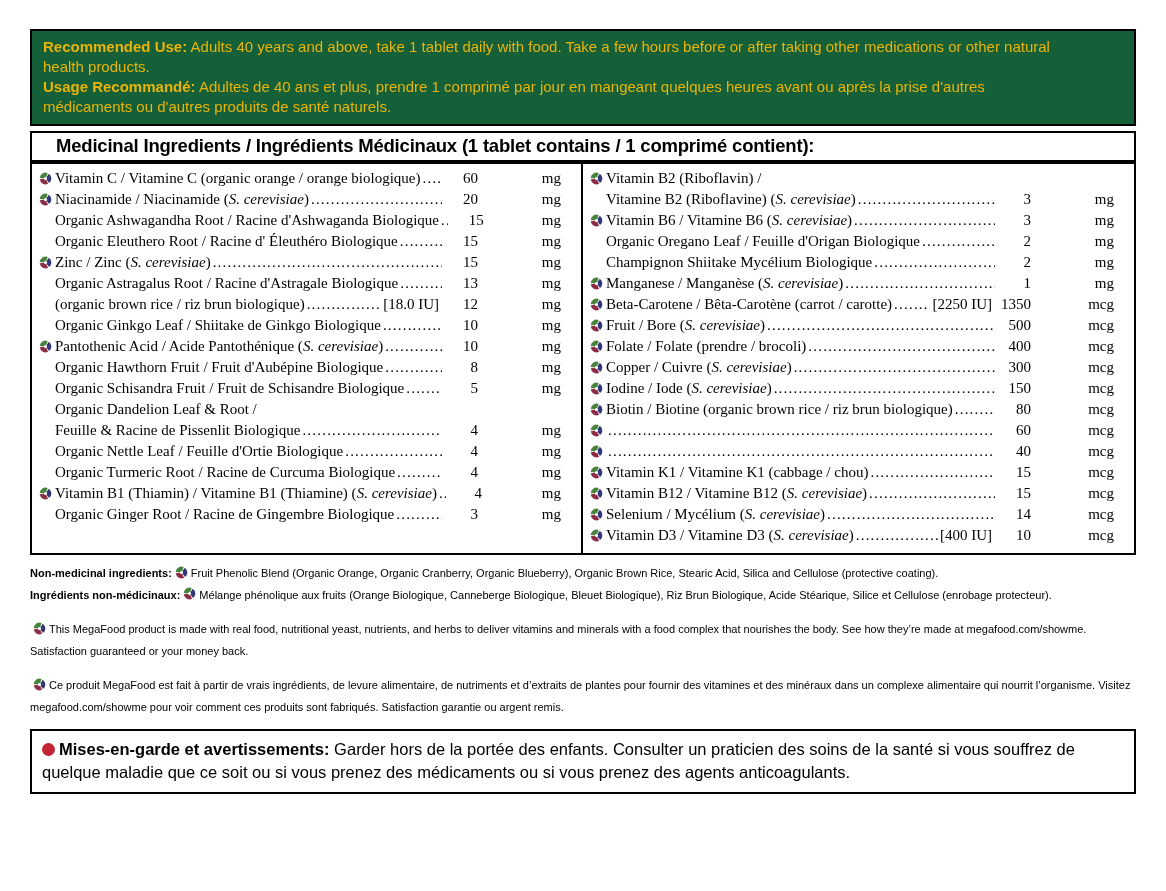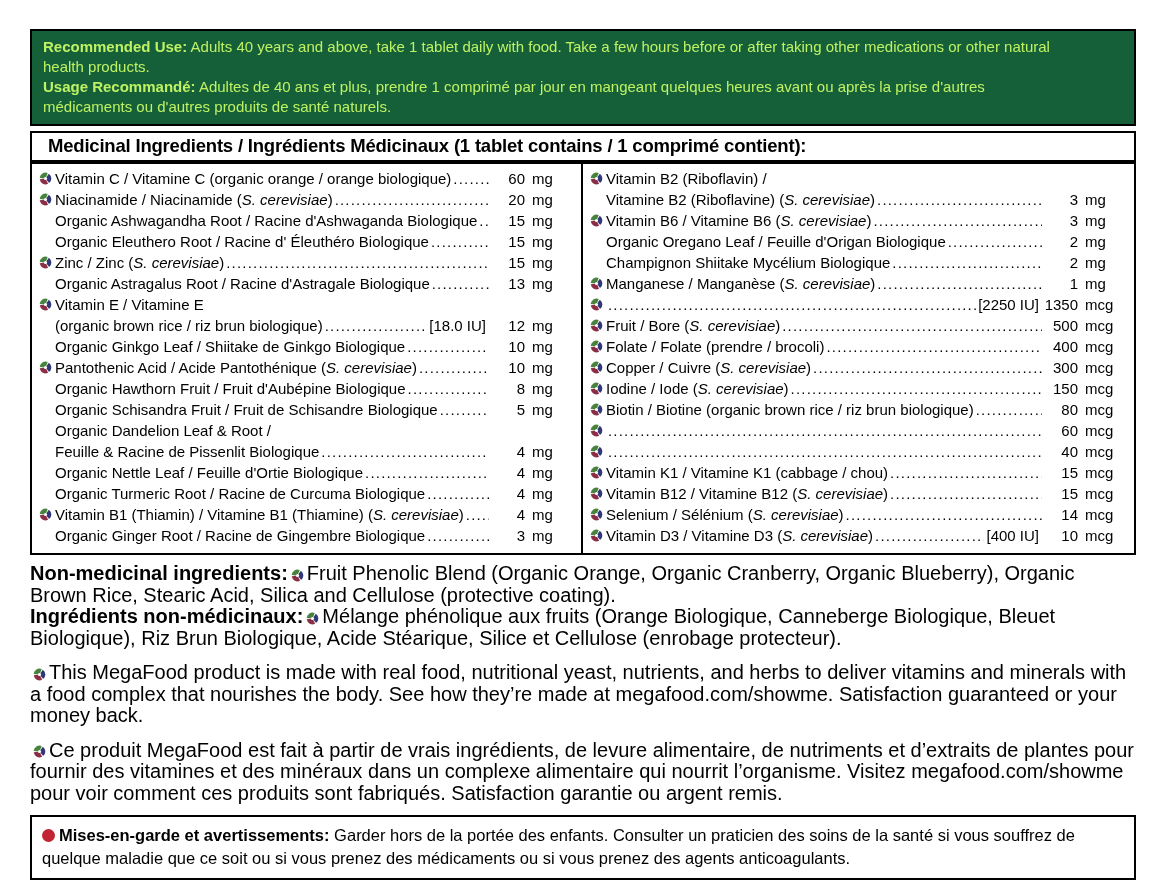--- a/index.html
+++ b/index.html
@@ -8,57 +8,57 @@
     font-family:"Liberation Sans","DejaVu Sans",sans-serif;
     -webkit-font-smoothing:antialiased;
   }
   .page{padding:29px 30px 0 30px;}
   b,.b{font-weight:bold;}
 
   
   .green-box{
     background:var(--green,#156038);
     border:2px solid #000;
-    color:#bef264;
+    color:#eab308;
     padding:6px 11px 7px 11px;
     font-size:15px;line-height:20px;
     margin-bottom:5px;
   }
   .green-box span{white-space:pre-line;}
 
   
   .med-box{border:2px solid #000;margin-bottom:8px;}
   .med-header{
     font-size:18.5px;font-weight:bold;
-    padding:2px 8px 3px 16px;
+    padding:2px 8px 3px 24px;
     border-bottom:4px solid #000;
     letter-spacing:-0.2px;
   }
   .cols{display:flex;}
-  .col{width:50%;box-sizing:border-box;padding:4px 13px 7px 6px;}
+  .col{width:50%;box-sizing:border-box;padding:4px 20px 7px 6px;font-family:Liberation Serif, serif;}
   .col.left{border-right:2px solid #000;}
   .iline{
     position:relative;display:flex;align-items:baseline;
     padding-left:17px;line-height:21px;font-size:15px;
   }
   .iline .txt{white-space:nowrap;}
   .iline .txt i{font-style:italic;}
   .dots{flex:1 1 8px;min-width:6px;overflow:hidden;white-space:nowrap;margin:0 2px;letter-spacing:1.2px;}
   .dots::before{content:"..........................................................................................................";}
   .bracket{white-space:nowrap;margin-right:5px;}
   .amt{min-width:34px;text-align:right;white-space:nowrap;}
-  .unit{width:36px;text-align:left;padding-left:7px;white-space:nowrap;}
+  .unit{width:36px;text-align:right;padding-left:7px;white-space:nowrap;margin-left:40px;}
 
   
   .pw{display:inline-block;width:13px;height:13px;vertical-align:-1.5px;line-height:0;}
   .pw.gutter{position:absolute;left:1px;top:3.5px;}
   .pw.inline{margin:0 3px 0 3px;}
 
   
-  .section{font-size:20px;line-height:21.5px;}
+  .section{font-size:11px;line-height:21.5px;}
   .nonmed{margin-bottom:7px;}
   .mkt p{margin:13px 0 1px 0;}
   .nonmed p{margin:0;}
 
   
   .caution-box{
     border:2px solid #000;
     padding:7px 10px 9px 10px;
     font-size:16.5px;line-height:22.5px;
     margin-top:11px;
@@ -132,29 +132,20 @@
             <span class="amt">15</span>
             <span class="unit">mg</span>
           </div>
           <div class="iline">
             <span class="txt"><span>Organic Astragalus Root / Racine d'Astragale Biologique </span></span>
             <span class="dots"></span>
             <span class="amt">13</span>
             <span class="unit">mg</span>
           </div>
           <div class="iline">
-            <span class="pw gutter"><svg viewBox="0 0 20 20" width="13" height="13" aria-hidden="true">
-                <path d="M10,10 L15.03,2.54 A9,9 0 0 1 15.54,17.09 Z" style="fill:var(--icon_navy,#323777)"></path>
-                <path d="M10,10 L13.95,18.09 A9,9 0 0 1 1.09,11.25 Z" style="fill:var(--icon_maroon,#8b2e45)"></path>
-                <path d="M10,10 L1.02,9.37 A9,9 0 0 1 13.37,1.66 Z" style="fill:var(--icon_green,#47833c)"></path>
-                <circle cx="10" cy="10" r="2.4" fill="#fff"></circle>
-              </svg></span>
-            <span class="txt"><span>Vitamin E / Vitamine E</span></span>
-          </div>
-          <div class="iline">
             <span class="txt"><span>(organic brown rice / riz brun biologique)</span></span>
             <span class="dots"></span>
             <span class="bracket">[18.0 IU]</span>
             <span class="amt">12</span>
             <span class="unit">mg</span>
           </div>
           <div class="iline">
             <span class="txt"><span>Organic Ginkgo Leaf / Shiitake de Ginkgo Biologique</span></span>
             <span class="dots"></span>
             <span class="amt">10</span>
@@ -276,20 +267,21 @@
             <span class="amt">1</span>
             <span class="unit">mg</span>
           </div>
           <div class="iline">
             <span class="pw gutter"><svg viewBox="0 0 20 20" width="13" height="13" aria-hidden="true">
                 <path d="M10,10 L15.03,2.54 A9,9 0 0 1 15.54,17.09 Z" style="fill:var(--icon_navy,#323777)"></path>
                 <path d="M10,10 L13.95,18.09 A9,9 0 0 1 1.09,11.25 Z" style="fill:var(--icon_maroon,#8b2e45)"></path>
                 <path d="M10,10 L1.02,9.37 A9,9 0 0 1 13.37,1.66 Z" style="fill:var(--icon_green,#47833c)"></path>
                 <circle cx="10" cy="10" r="2.4" fill="#fff"></circle>
               </svg></span>
+            <span class="txt"><span>Beta-Carotene / Bêta-Carotène (carrot / carotte) </span></span>
             <span class="dots"></span>
             <span class="bracket">[2250 IU]</span>
             <span class="amt">1350</span>
             <span class="unit">mcg</span>
           </div>
           <div class="iline">
             <span class="pw gutter"><svg viewBox="0 0 20 20" width="13" height="13" aria-hidden="true">
                 <path d="M10,10 L15.03,2.54 A9,9 0 0 1 15.54,17.09 Z" style="fill:var(--icon_navy,#323777)"></path>
                 <path d="M10,10 L13.95,18.09 A9,9 0 0 1 1.09,11.25 Z" style="fill:var(--icon_maroon,#8b2e45)"></path>
                 <path d="M10,10 L1.02,9.37 A9,9 0 0 1 13.37,1.66 Z" style="fill:var(--icon_green,#47833c)"></path>
@@ -394,21 +386,21 @@
             <span class="amt">15</span>
             <span class="unit">mcg</span>
           </div>
           <div class="iline">
             <span class="pw gutter"><svg viewBox="0 0 20 20" width="13" height="13" aria-hidden="true">
                 <path d="M10,10 L15.03,2.54 A9,9 0 0 1 15.54,17.09 Z" style="fill:var(--icon_navy,#323777)"></path>
                 <path d="M10,10 L13.95,18.09 A9,9 0 0 1 1.09,11.25 Z" style="fill:var(--icon_maroon,#8b2e45)"></path>
                 <path d="M10,10 L1.02,9.37 A9,9 0 0 1 13.37,1.66 Z" style="fill:var(--icon_green,#47833c)"></path>
                 <circle cx="10" cy="10" r="2.4" fill="#fff"></circle>
               </svg></span>
-            <span class="txt"><span>Selenium / Sélénium (</span><i>S. cerevisiae</i><span>)</span></span>
+            <span class="txt"><span>Selenium / Mycélium (</span><i>S. cerevisiae</i><span>)</span></span>
             <span class="dots"></span>
             <span class="amt">14</span>
             <span class="unit">mcg</span>
           </div>
           <div class="iline">
             <span class="pw gutter"><svg viewBox="0 0 20 20" width="13" height="13" aria-hidden="true">
                 <path d="M10,10 L15.03,2.54 A9,9 0 0 1 15.54,17.09 Z" style="fill:var(--icon_navy,#323777)"></path>
                 <path d="M10,10 L13.95,18.09 A9,9 0 0 1 1.09,11.25 Z" style="fill:var(--icon_maroon,#8b2e45)"></path>
                 <path d="M10,10 L1.02,9.37 A9,9 0 0 1 13.37,1.66 Z" style="fill:var(--icon_green,#47833c)"></path>
                 <circle cx="10" cy="10" r="2.4" fill="#fff"></circle>

